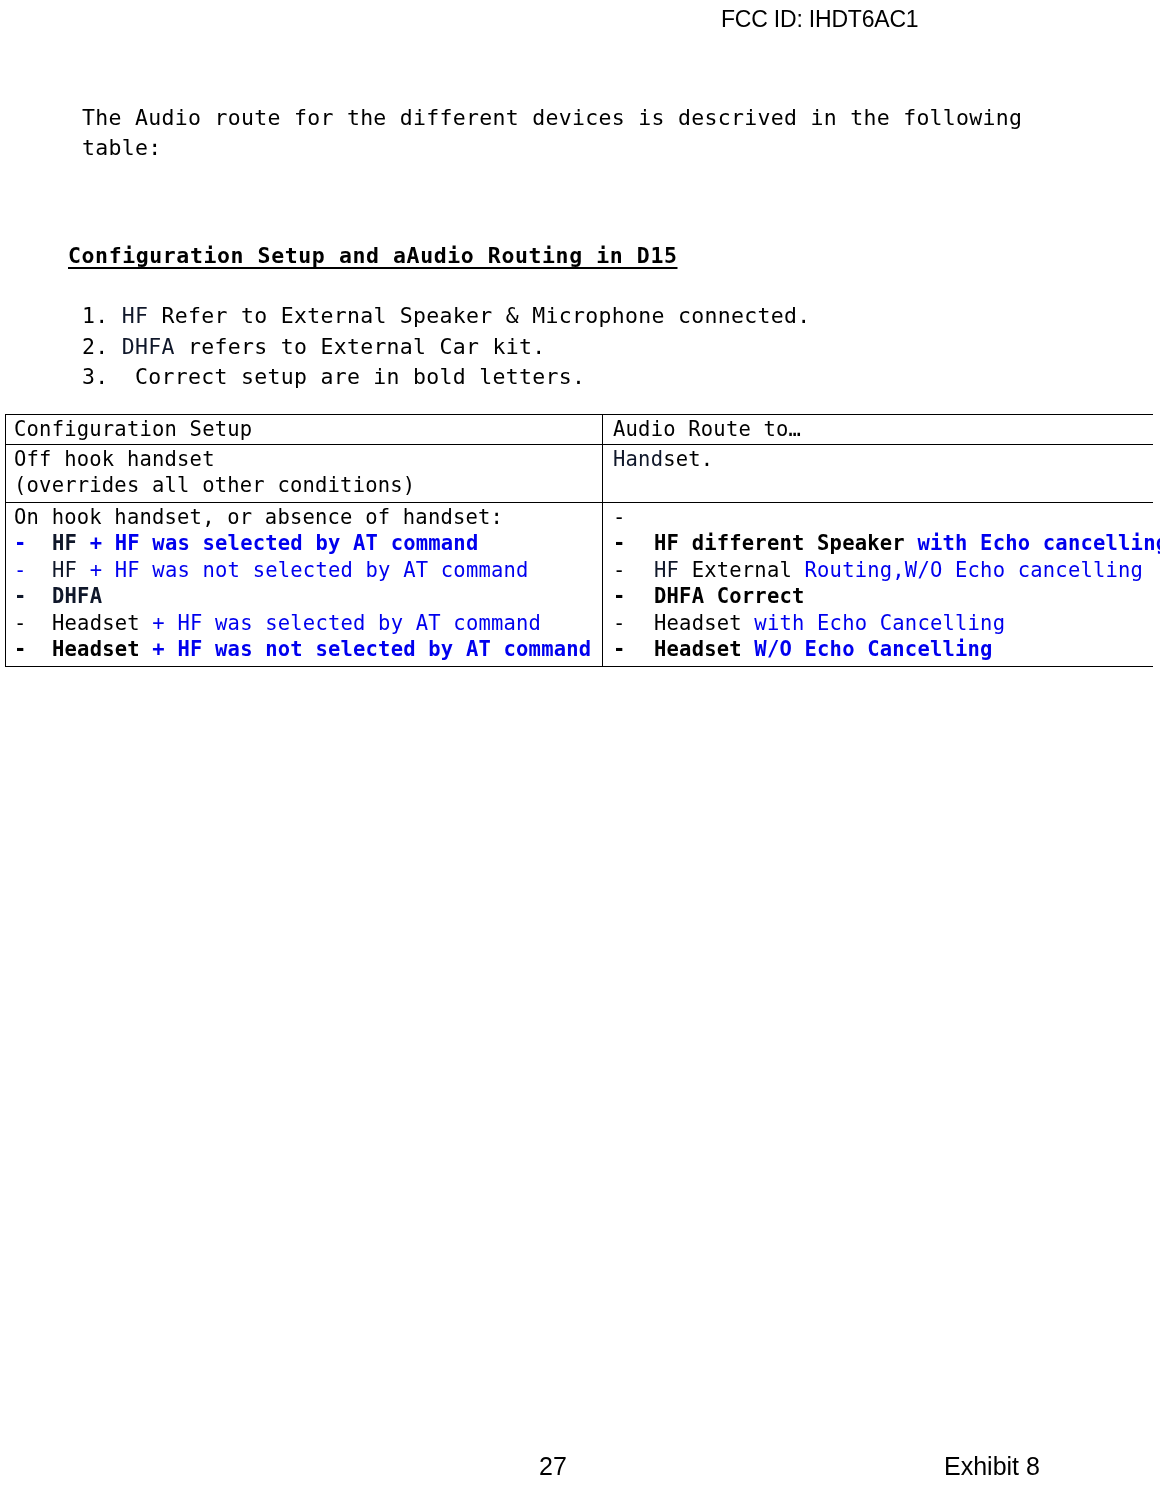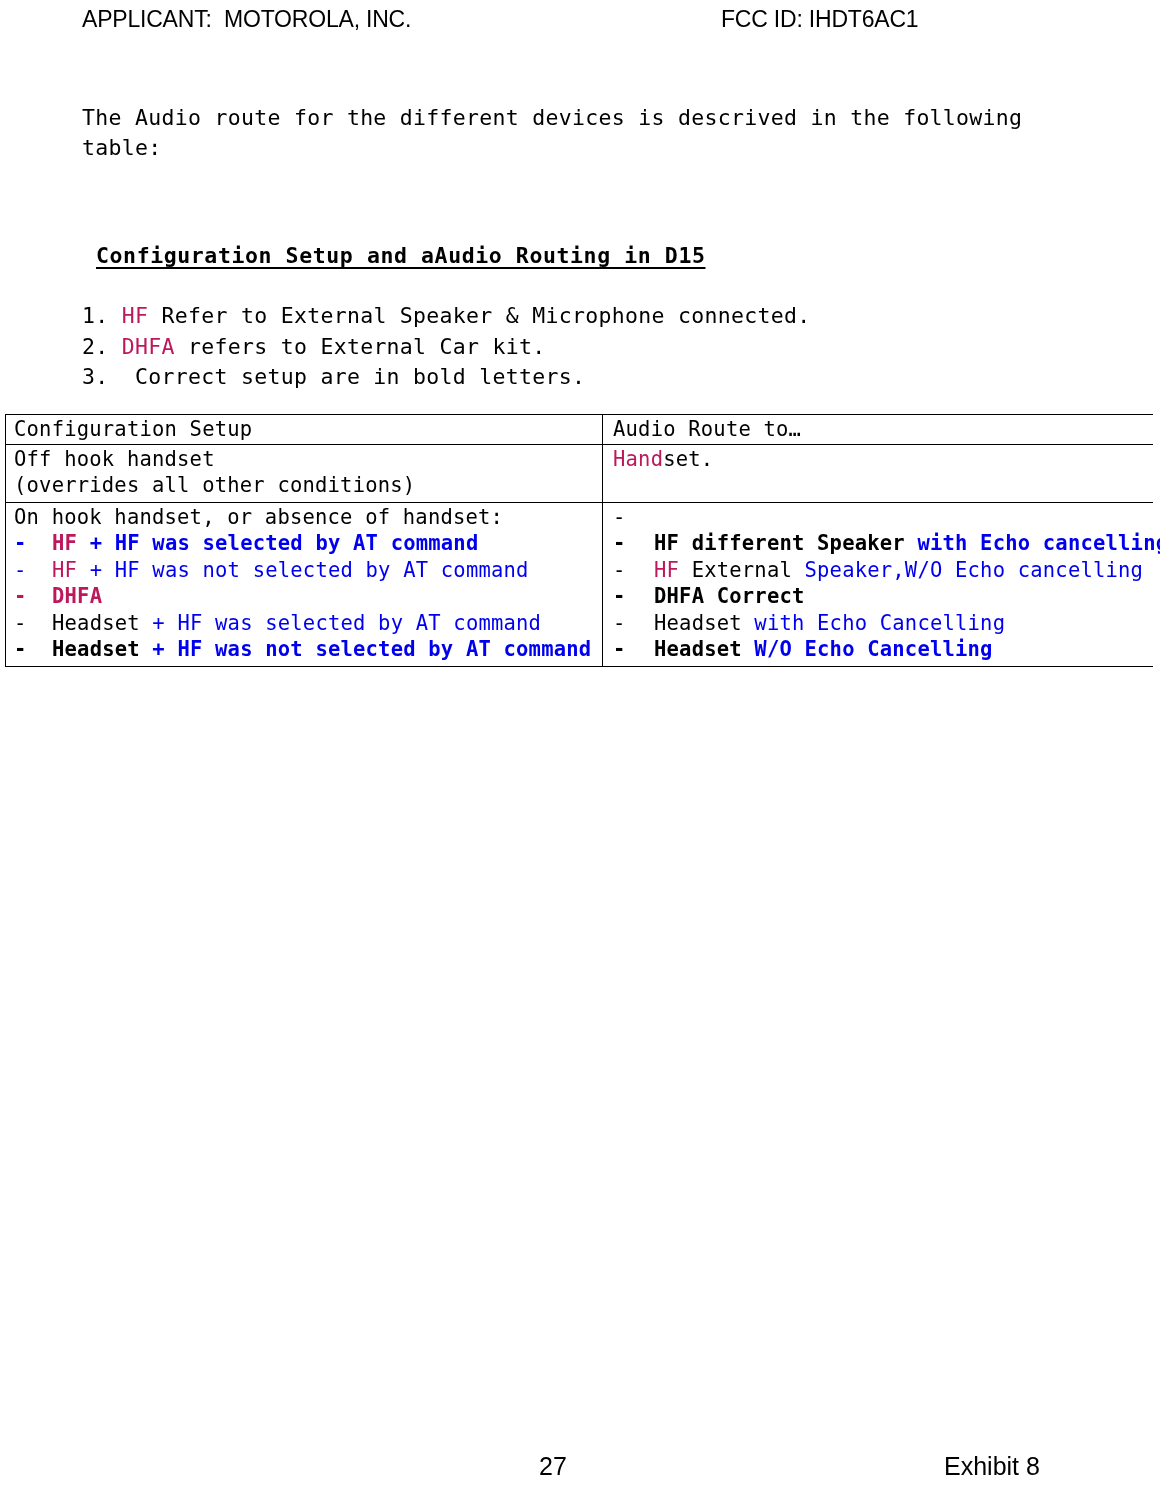--- a/index.html
+++ b/index.html
@@ -50,42 +50,42 @@
     width: 960px;
     font-size: 21.5px;
     line-height: 30px;
     letter-spacing: 0.3px;
     white-space: pre-wrap;
   }
 
   
   #section-heading {
     position: absolute;
-    left: 96px;
+    left: 68px;
     top: 243px;
     font-size: 21.5px;
     font-weight: bold;
     letter-spacing: 0.6px;
     text-decoration: underline;
     text-underline-offset: 4px;
     white-space: pre;
   }
 
   
   #notes {
     position: absolute;
     left: 82px;
     top: 301px;
     font-size: 21.5px;
     line-height: 30.5px;
     letter-spacing: 0.3px;
   }
   #notes .note-line { white-space: pre; }
 
-  .c-red  { color: #be185d; }
+  .c-red  { color: #0f172a; }
   .c-blue { color: #0000ee; }
   .bold { font-weight: bold; }
 
   
   #routing-table {
     position: absolute;
     left: 5px;
     top: 414px;
     width: 1147px;
     border-collapse: collapse;
@@ -150,21 +150,20 @@
   #page-footer .exhibit {
     position: absolute;
     left: 944px;
     top: 0;
   }
 </style>
 </head>
 <body>
 
 <div id="page-header">
-  <span class="applicant">APPLICANT:  MOTOROLA, INC.</span>
   <span class="fccid">FCC ID: IHDT6AC1</span>
 </div>
 
 <div id="intro">The Audio route for the different devices is descrived in the following table:</div>
 
 <div id="section-heading">Configuration Setup and aAudio Routing in D15</div>
 
 <div id="notes">
     <div class="note-line"><span>1. </span><span class="c-red">HF</span><span> Refer to External Speaker &amp; Microphone connected.</span></div>
     <div class="note-line"><span>2. </span><span class="c-red">DHFA</span><span> refers to External Car kit.</span></div>
@@ -202,21 +201,21 @@
             <div class="bullet-line"><span class="dash c-blue">-</span><span class="c-red">HF</span><span class="c-blue"> + HF was not selected by AT command</span></div>
             <div class="bullet-line bold"><span class="dash c-red">-</span><span class="c-red">DHFA</span></div>
             <div class="bullet-line"><span class="dash ">-</span><span>Headset</span><span class="c-blue"> + HF was selected by AT command</span></div>
             <div class="bullet-line bold"><span class="dash ">-</span><span>Headset</span><span class="c-blue"> + HF was not selected by AT command</span></div>
           </div>
       </td>
       <td class="cell-right">
         <div id="right-bullets">
             <div class="bullet-line"><span class="dash-right ">-</span></div>
             <div class="bullet-line bold"><span class="dash-right ">-</span><span>HF different Speaker</span><span class="c-blue"> with Echo cancelling</span></div>
-            <div class="bullet-line"><span class="dash-right ">-</span><span class="c-red">HF</span><span> External </span><span class="c-blue">Speaker,W/O Echo cancelling</span></div>
+            <div class="bullet-line"><span class="dash-right ">-</span><span class="c-red">HF</span><span> External </span><span class="c-blue">Routing,W/O Echo cancelling</span></div>
             <div class="bullet-line bold"><span class="dash-right ">-</span><span>DHFA Correct</span></div>
             <div class="bullet-line"><span class="dash-right ">-</span><span>Headset</span><span class="c-blue"> with Echo Cancelling</span></div>
             <div class="bullet-line bold"><span class="dash-right ">-</span><span>Headset</span><span class="c-blue"> W/O Echo Cancelling</span></div>
           </div>
       </td>
     </tr>
   </tbody>
 </table>
 
 <div id="page-footer">

